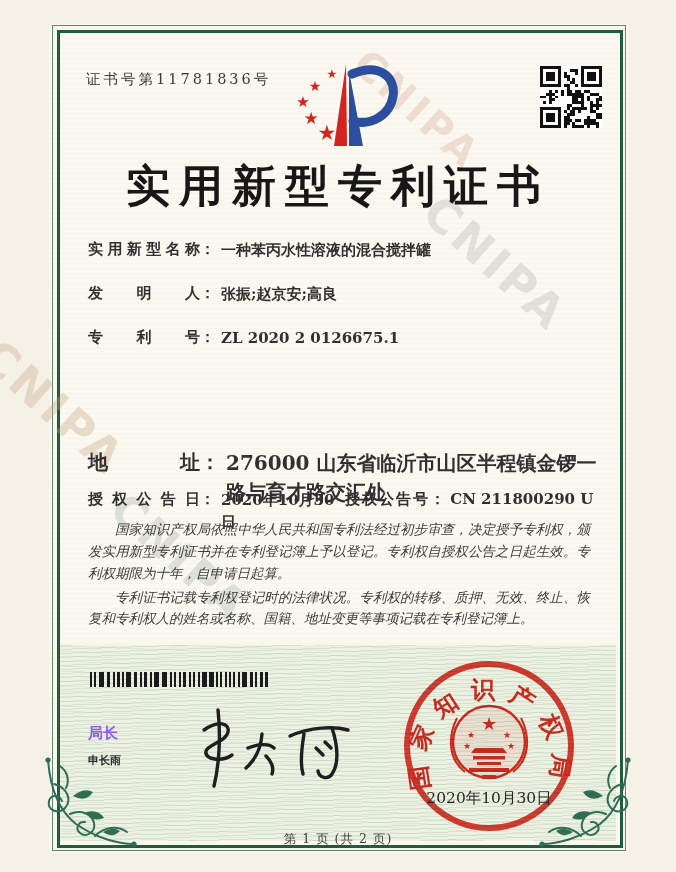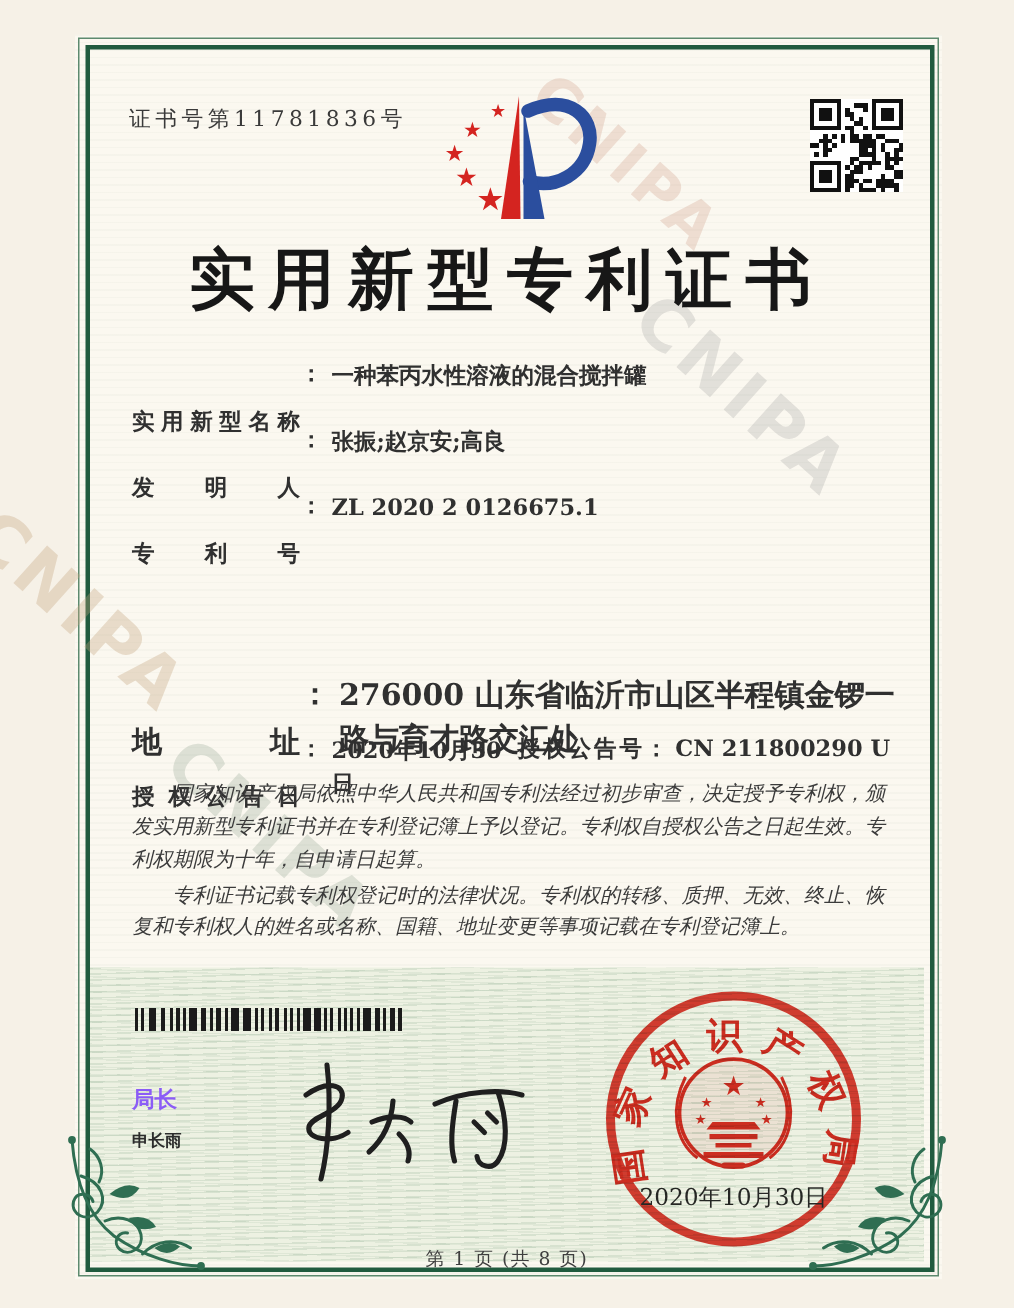--- a/index.html
+++ b/index.html
@@ -27,21 +27,21 @@
   .wm3{left:96px;top:532px;font-size:44px;color:rgba(135,155,135,.26);}
   .wm4{left:-34px;top:380px;font-size:46px;color:rgba(195,165,125,.34);}
   
   .cert-no{position:absolute;left:86px;top:70px;font-size:14.5px;letter-spacing:3px;color:#3a3a3a;}
   .logo{position:absolute;left:286px;top:58px;width:112px;height:94px;}
   .qr{position:absolute;left:540px;top:66px;width:62px;height:62px;background:#fff;}
   .title{position:absolute;left:0;top:157px;width:676px;text-align:center;
     font-size:44px;font-weight:700;letter-spacing:9px;color:#171717;}
   
   .field{position:absolute;left:88px;font-size:15px;font-weight:600;color:#303030;width:520px;}
-  .flabel{display:inline-block;width:112px;text-align:justify;text-align-last:justify;vertical-align:top;margin-top:32px;}
+  .flabel{display:inline-block;width:112px;text-align:justify;text-align-last:justify;vertical-align:top;}
   .colon{display:inline-block;vertical-align:top;}
   .fvalue{display:inline-block;width:378px;vertical-align:top;margin-left:6px;line-height:1.45;}
   .field-inline{position:absolute;left:345px;font-size:15px;font-weight:600;color:#303030;}
   .field-inline .ilabel{letter-spacing:2px;}
   
   .bodytext{position:absolute;left:88px;top:519px;width:502px;font-size:13.5px;
     font-style:italic;color:#3b3b3b;line-height:1.62;text-align:justify;}
   .bodytext p{margin:0 0 2px 0;text-indent:2em;}
   
   .barcode{position:absolute;left:90px;top:672px;width:178px;height:16px;}
@@ -357,15 +357,15 @@
       </g>
       <path d="M73,97 L109,97 L105,92 L77,92 Z" stroke="none"></path>
       <rect x="75" y="100" width="32" height="3.5" stroke="none"></rect>
       <rect x="79" y="106" width="24" height="3" stroke="none"></rect>
       <rect x="71" y="112" width="40" height="4" stroke="none"></rect>
       <rect x="83" y="119" width="16" height="4" rx="2" stroke="none"></rect>
     </g>
     <text x="91" y="147" text-anchor="middle" font-size="15.5" fill="#1d1d1d" font-family="DejaVu Serif, serif">2020年10月30日</text>
   </svg>
 
-  <div class="footer">第 1 页 (共 8 页)</div>
+  <div class="footer">第 1 页 (共 2 页)</div>
 
 </div>
 
 </body></html>

